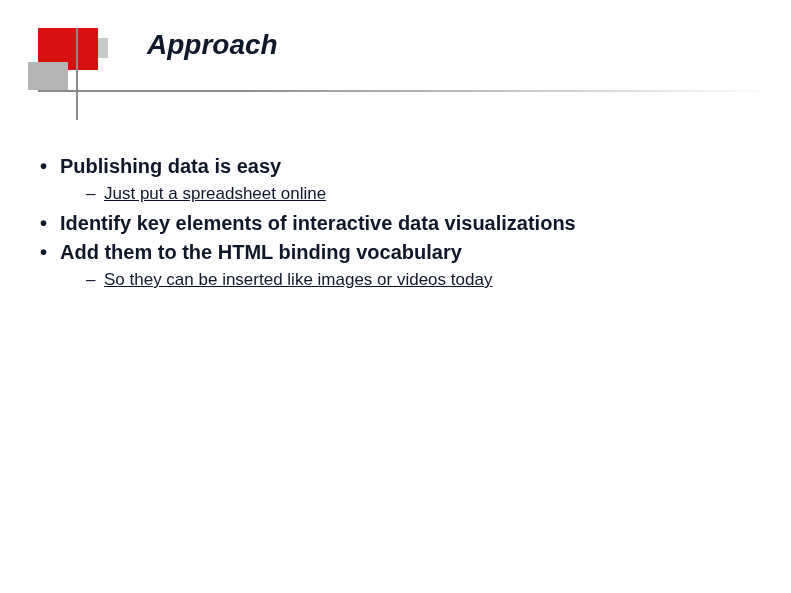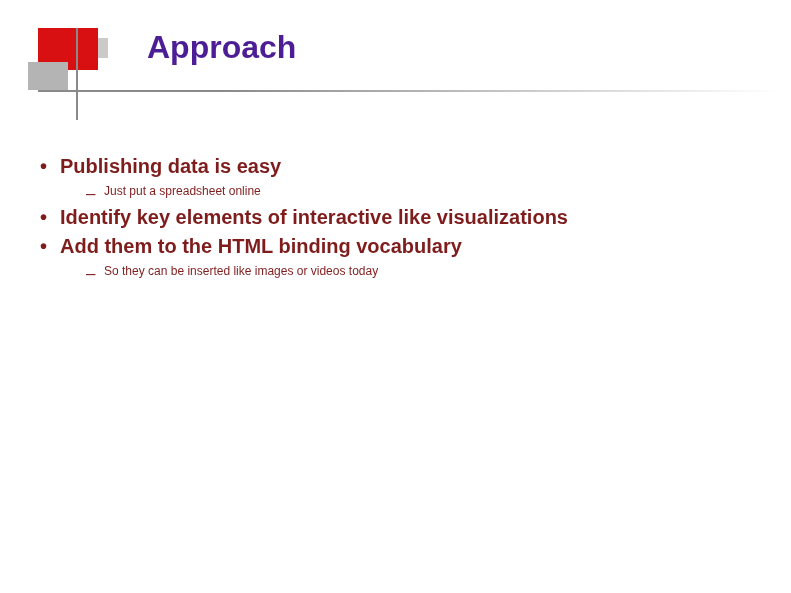--- a/index.html
+++ b/index.html
@@ -60,53 +60,55 @@
     left: 10px;
     height: 2px;
     width: 740px;
     background: linear-gradient(to right, #8a8a8a 0%, #8a8a8a 25%, rgba(138,138,138,0) 100%);
     z-index: 5;
   }
   .title {
     position: absolute;
     top: 29px;
     left: 147px;
-    font-size: 32px;
+    font-size: 28px;
     font-weight: bold;
-    color: #4c1d95;
+    color: #0f172a;
     z-index: 6;
+    font-style: italic;
   }
   .content {
     position: absolute;
     top: 155px;
     left: 40px;
     right: 40px;
-    color: #7f1d1d;
+    color: #0f172a;
   }
   .bullet-1 {
     font-size: 20px;
     font-weight: bold;
     margin-bottom: 6px;
     padding-left: 20px;
     position: relative;
   }
   .bullet-1::before {
     content: "•";
     position: absolute;
     left: 0px;
     top: 0;
     font-size: 20px;
     font-weight: bold;
   }
   .bullet-2 {
-    font-size: 12px;
+    font-size: 17px;
     font-weight: normal;
     margin-bottom: 8px;
     padding-left: 64px;
     position: relative;
+    text-decoration: underline;
   }
   .bullet-2::before {
     content: "–";
     position: absolute;
     left: 46px;
     top: 0;
     font-size: 17px;
   }
 </style>
 </head>
@@ -118,16 +120,16 @@
   <div class="grey-square-2"></div>
   <div class="vert-line"></div>
   <div class="horiz-line"></div>
 </div>
 
 <div class="title">Approach</div>
 
 <div class="content">
   <div class="bullet-1">Publishing data is easy</div>
   <div class="bullet-2">Just put a spreadsheet online</div>
-  <div class="bullet-1">Identify key elements of interactive like visualizations</div>
+  <div class="bullet-1">Identify key elements of interactive data visualizations</div>
   <div class="bullet-1">Add them to the HTML binding vocabulary</div>
   <div class="bullet-2">So they can be inserted like images or videos today</div>
 </div>
 
 </body></html>

